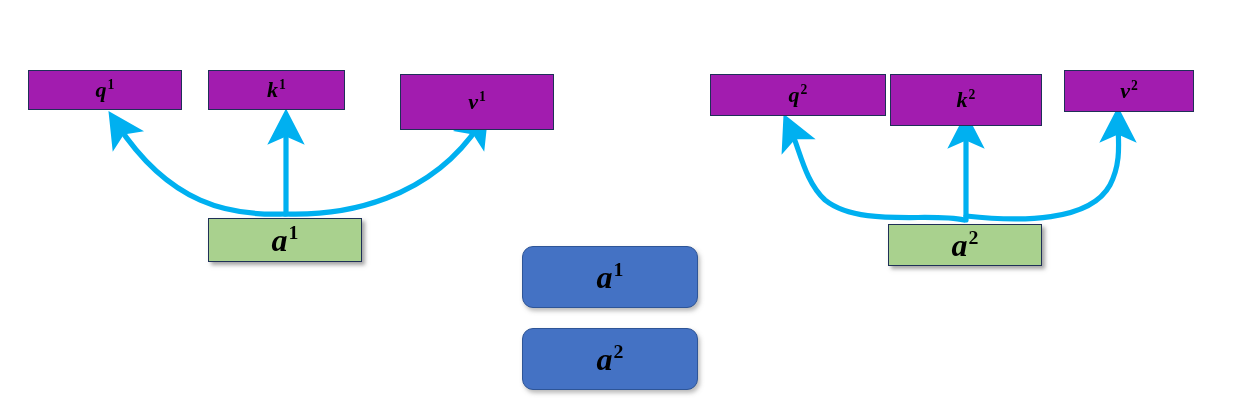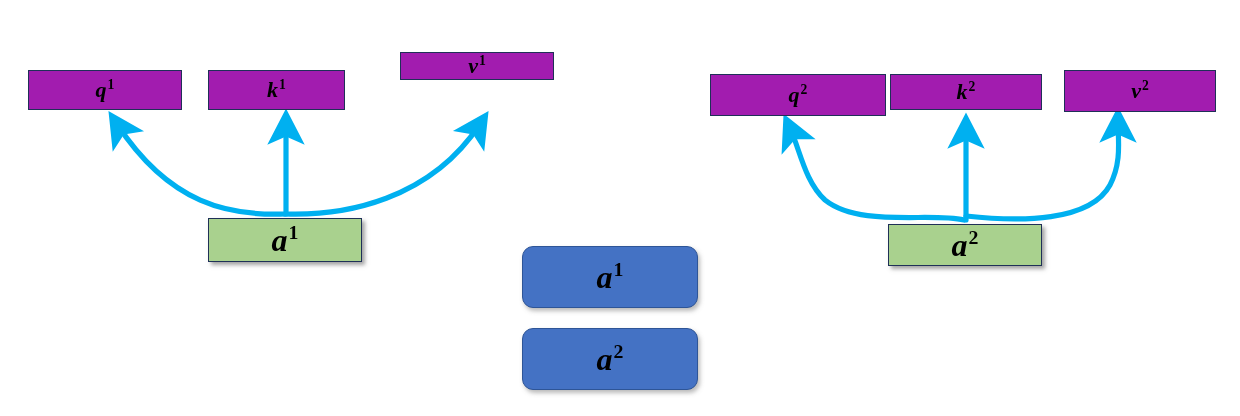--- a/index.html
+++ b/index.html
@@ -101,37 +101,37 @@
   </svg>
 
   <div class="node gray-node" style="left:28px; top:70px; width:154px; height:40px;">
     <span class="lbl"><span>q</span><sup>1</sup></span>
   </div>
 
   <div class="node gray-node" style="left:208px; top:70px; width:137px; height:40px;">
     <span class="lbl"><span>k</span><sup>1</sup></span>
   </div>
 
-  <div class="node gray-node" style="left:400px; top:52px; width:154px; height:28px;">
+  <div class="node gray-node" style="left:400px; top:74px; width:154px; height:56px;">
     <span class="lbl"><span>v</span><sup>1</sup></span>
   </div>
 
   <div class="node green-node" style="left:208px; top:218px; width:154px; height:44px;">
     <span class="lbl"><span>a</span><sup>1</sup></span>
   </div>
 
   <div class="node gray-node" style="left:710px; top:74px; width:176px; height:42px;">
     <span class="lbl"><span>q</span><sup>2</sup></span>
   </div>
 
-  <div class="node gray-node" style="left:890px; top:74px; width:152px; height:36px;">
+  <div class="node gray-node" style="left:890px; top:74px; width:152px; height:52px;">
     <span class="lbl"><span>k</span><sup>2</sup></span>
   </div>
 
-  <div class="node gray-node" style="left:1064px; top:70px; width:152px; height:42px;">
+  <div class="node gray-node" style="left:1064px; top:70px; width:130px; height:42px;">
     <span class="lbl"><span>v</span><sup>2</sup></span>
   </div>
 
   <div class="node green-node" style="left:888px; top:224px; width:154px; height:42px;">
     <span class="lbl"><span>a</span><sup>2</sup></span>
   </div>
 
   <div class="node blue-node" style="left:522px; top:246px; width:176px; height:62px;">
     <span class="lbl"><span>a</span><sup>1</sup></span>
   </div>

